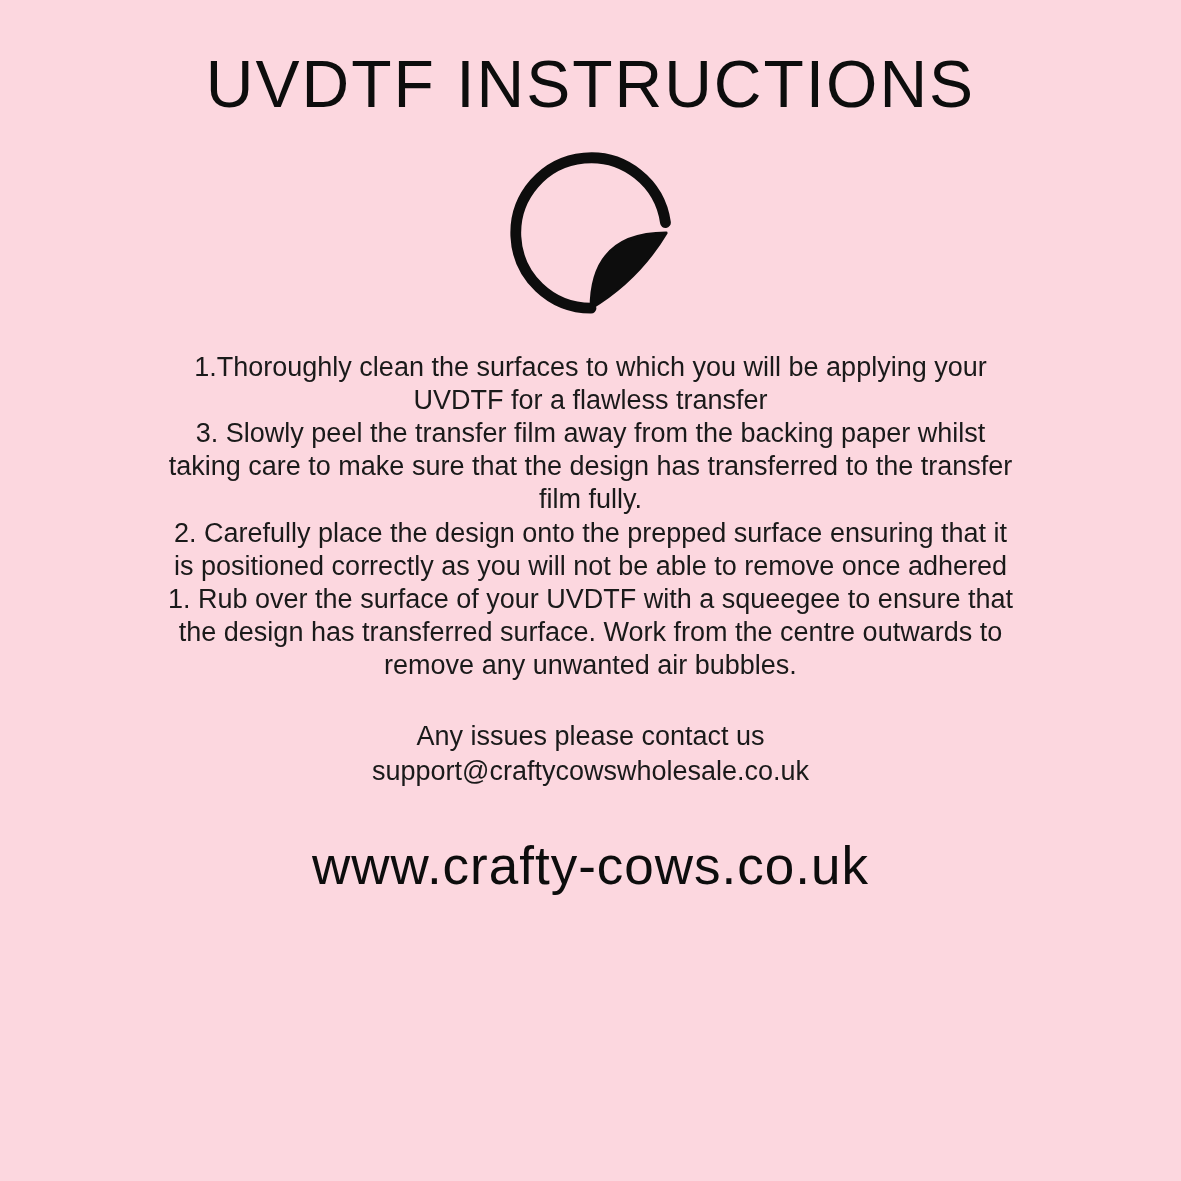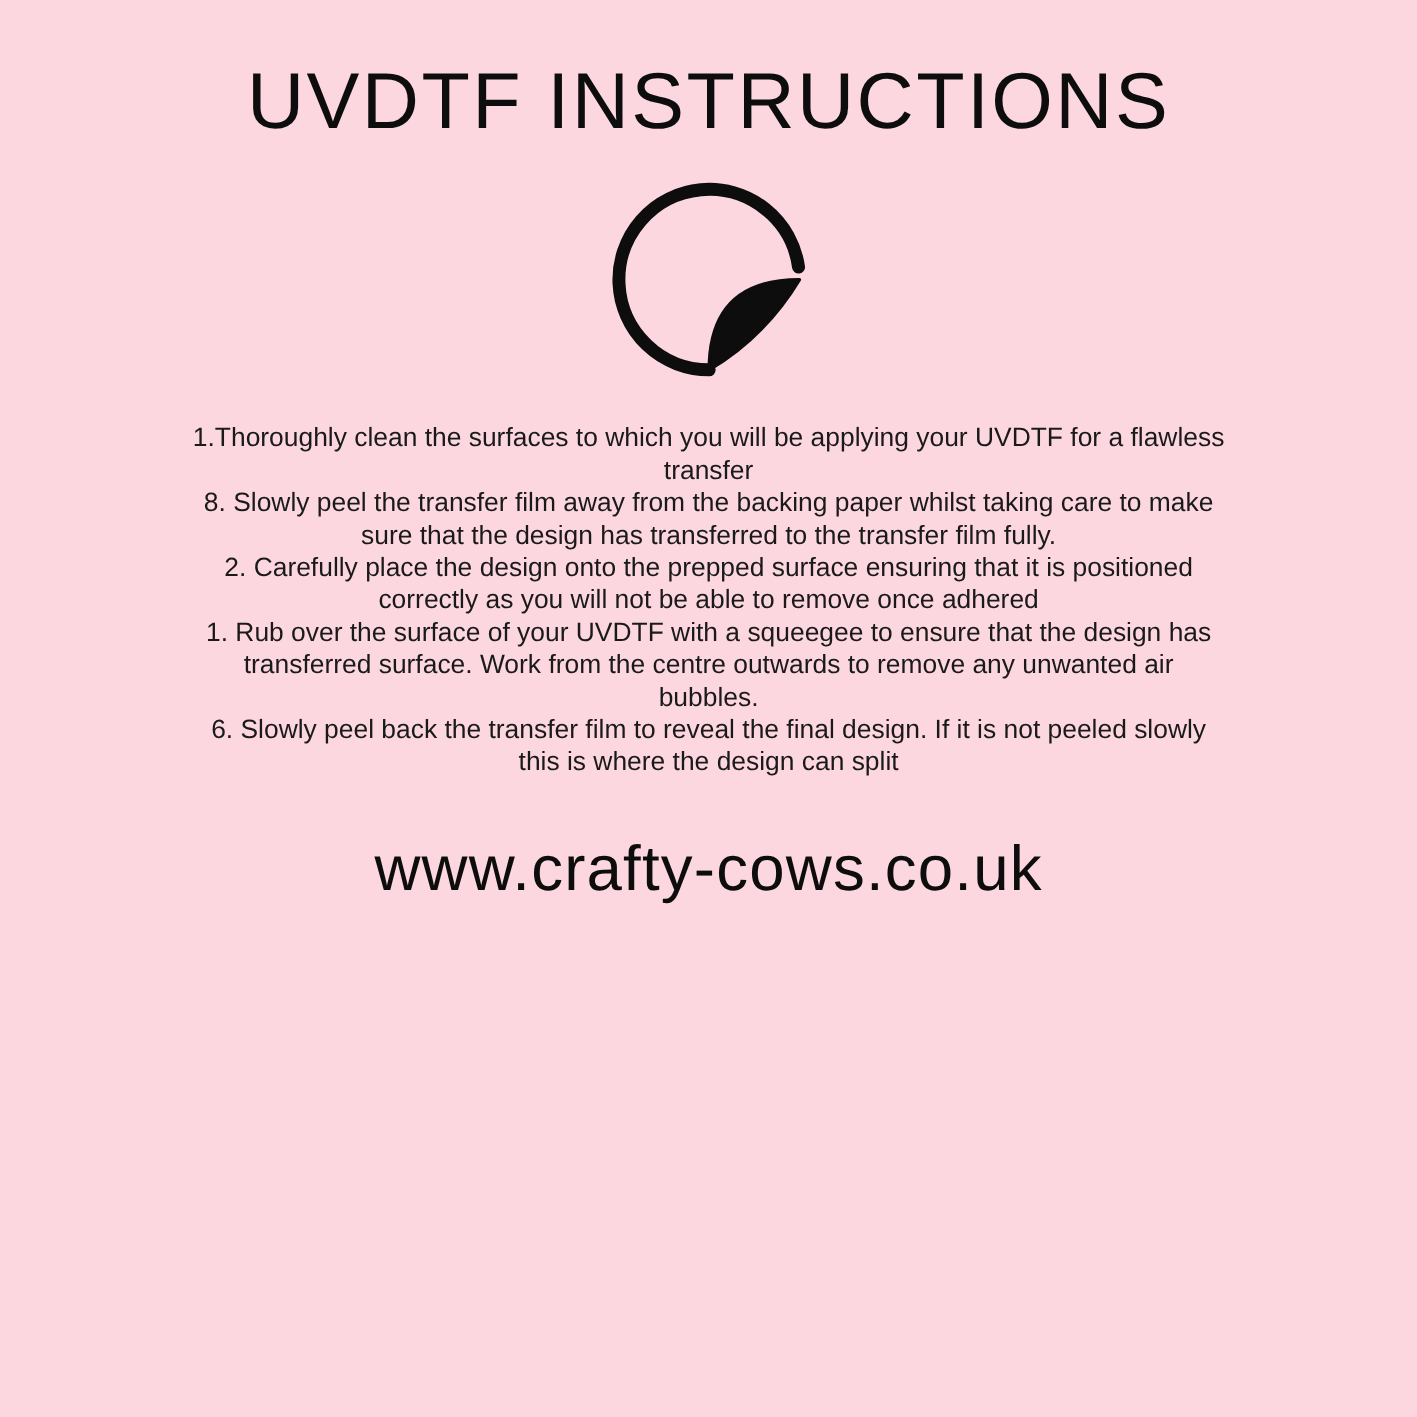--- a/index.html
+++ b/index.html
@@ -42,21 +42,21 @@
   }
   .icon-wrap svg {
     width: 192px;
     height: 188px;
     display: block;
   }
   .instructions {
     margin-top: 24px;
     width: 860px;
     text-align: center;
-    font-size: 22px;
+    font-size: 27px;
     line-height: 1.23;
     color: #1a1a1a;
   }
   .instructions p {
     margin: 0;
   }
   .contact {
     margin-top: 36px;
     text-align: center;
     font-size: 27px;
@@ -82,22 +82,25 @@
     <svg viewBox="0 0 200 200" xmlns="http://www.w3.org/2000/svg" aria-hidden="true">
 
       <path d="M 179.2 88.9 A 80 80 0 1 0 100 180" fill="none" stroke="#0d0d0d" stroke-width="11.5" stroke-linecap="round"></path>
 
       <path d="M 180 100 Q 150 150 100 180 Q 100 100 180 100 Z" fill="#0d0d0d" stroke="#0d0d0d" stroke-width="3" stroke-linejoin="round"></path>
     </svg>
   </div>
 
   <div class="instructions">
     <p>1.Thoroughly clean the surfaces to which you will be applying your UVDTF for a flawless transfer</p>
-    <p>8. Slowly peel the transfer film away from the backing paper whilst taking care to make sure that the design has transferred to the transfer film fully.</p>
+    <p>3. Slowly peel the transfer film away from the backing paper whilst taking care to make sure that the design has transferred to the transfer film fully.</p>
     <p>2. Carefully place the design onto the prepped surface ensuring that it is positioned correctly as you will not be able to remove once adhered</p>
     <p>1. Rub over the surface of your UVDTF with a squeegee to ensure that the design has transferred surface. Work from the centre outwards to remove any unwanted air bubbles.</p>
-    <p>6. Slowly peel back the transfer film to reveal the final design. If it is not peeled slowly this is where the design can split</p>
   </div>
 
+  <div class="contact">
+    <div>Any issues please contact us</div>
+    <div>support@craftycowswholesale.co.uk</div>
+  </div>
 
   <div class="website">www.crafty-cows.co.uk</div>
 
 </div>
 
 </body></html>

